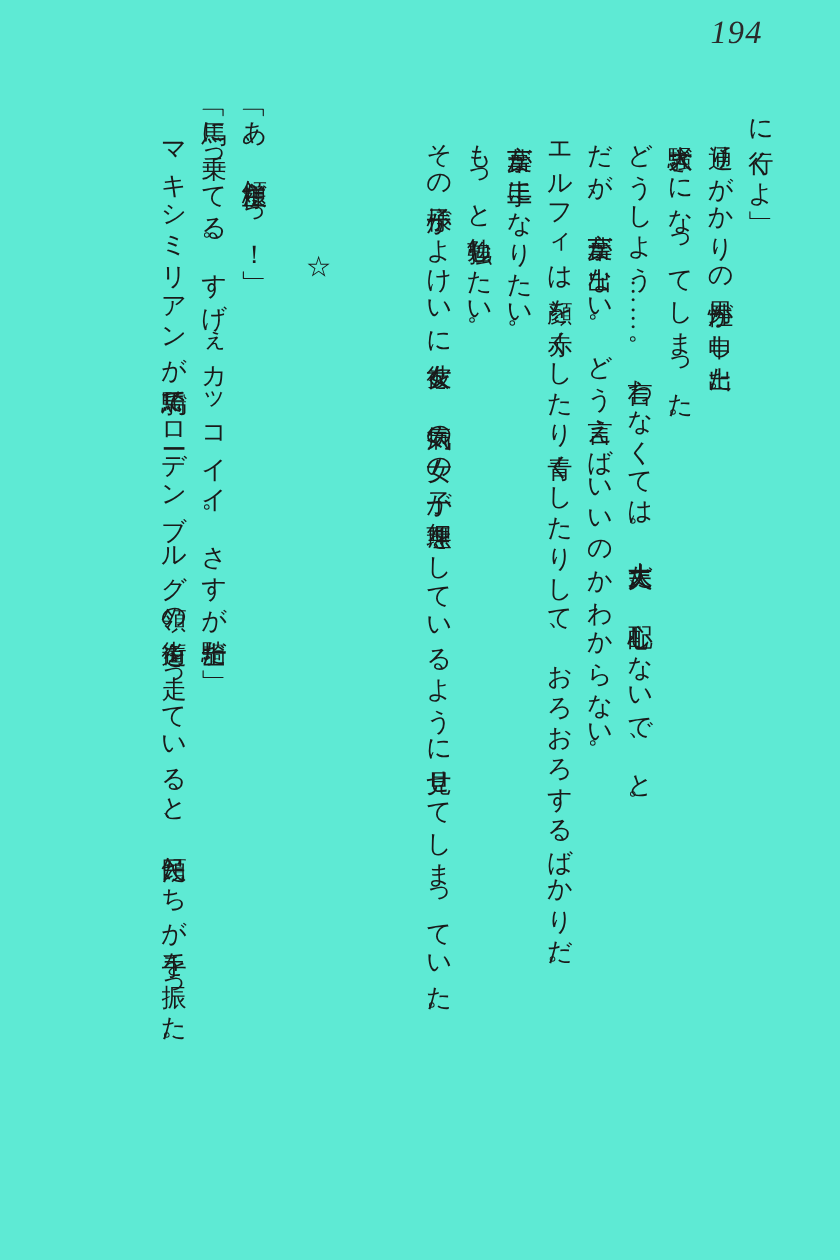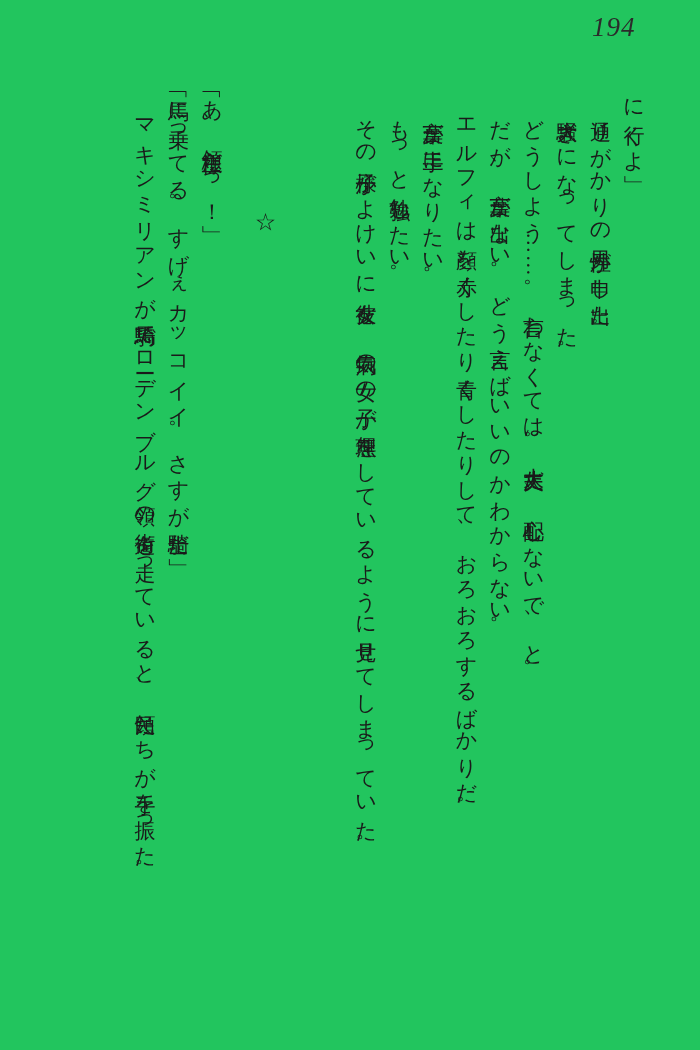--- a/index.html
+++ b/index.html
@@ -9,21 +9,21 @@
   body {
     width: 700px;
     height: 1050px;
     background: #ffffff;
     font-family: "Liberation Serif", "DejaVu Serif", serif;
   }
   .page {
     position: relative;
     width: 700px;
     height: 1050px;
-    background: #22c55e;
+    background: #5eead4;
     overflow: hidden;
   }
   .page-number {
     position: absolute;
     top: 12px;
     left: 592px;
     font-size: 27px;
     font-style: italic;
     color: #2b2b2b;
     letter-spacing: 1px;

